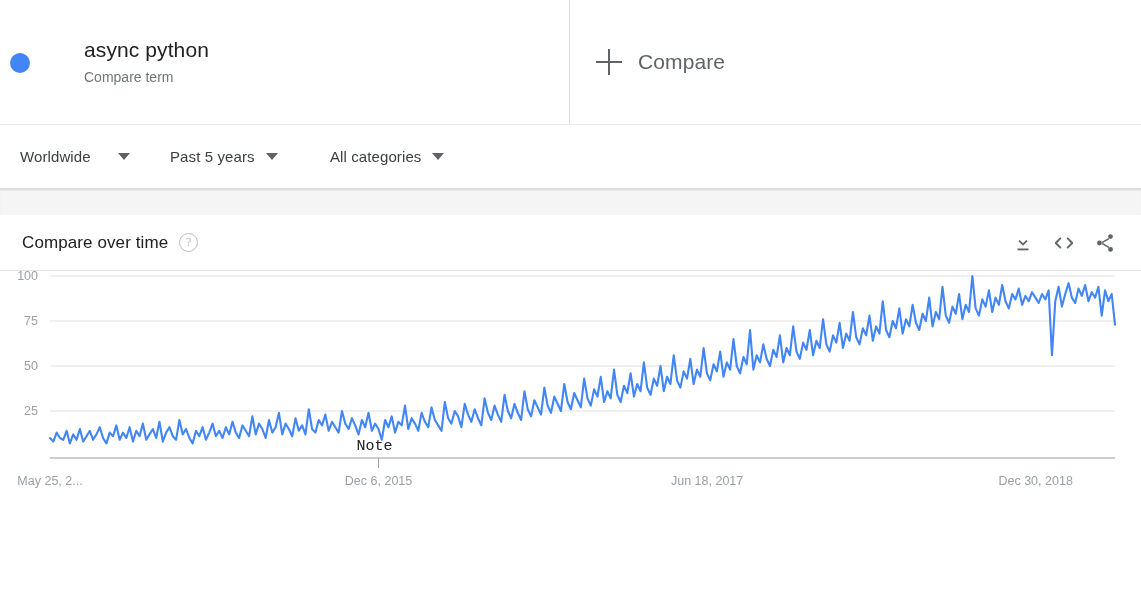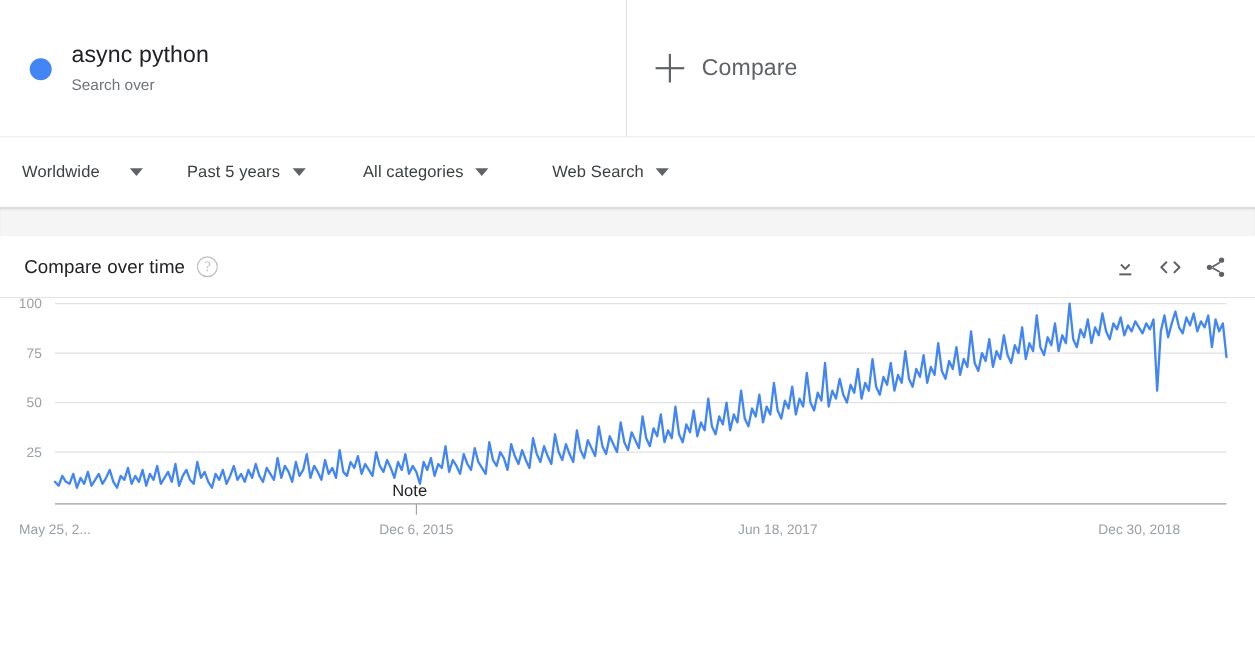--- a/index.html
+++ b/index.html
@@ -18,22 +18,23 @@
     position: relative;
     display: flex;
     height: 125px;
     background: #ffffff;
     border-bottom: 1px solid #e8e8e8;
   }
   .term-cell {
     width: 570px;
     display: flex;
     align-items: center;
-    padding-left: 27px;
+    padding-left: 10px;
     border-right: 1px solid #e0e0e0;
+    gap: 36px;
   }
   .term-dot {
     width: 20px; height: 20px;
     border-radius: 50%;
     flex: 0 0 auto;
     margin-right: 18px;
     margin-top: 2px;
   }
   .term-text { display: flex; flex-direction: column; justify-content: center; }
   .term-title {
@@ -158,58 +159,54 @@
 
   
   .chart-wrap {
     position: relative;
     width: 1141px;
     height: 330px;
   }
   .chart-svg { display: block; }
   .note-label {
     position: absolute;
-    font-family: Liberation Sans, sans-serif;
+    font-family: Liberation Mono, monospace;
     font-size: 15px;
     color: #202124;
     white-space: nowrap;
   }
 </style>
 </head>
 <body>
 
 <div class="term-bar">
   <div class="term-cell">
     <div class="term-dot" id="term-dot" style="background: rgb(66, 133, 244);"></div>
     <div class="term-text">
       <div class="term-title">async python</div>
-      <div class="term-sub">Search over</div>
+      <div class="term-sub">Compare term</div>
     </div>
   </div>
   <div class="compare-cell">
     <span class="plus-icon"></span>
     <span class="compare-label">Compare</span>
   </div>
 </div>
 
 <div class="filter-bar">
   <div class="filter-item fi-0">
     <span class="filter-label">Worldwide</span>
     <span class="caret"></span>
   </div>
   <div class="filter-item fi-1">
     <span class="filter-label">Past 5 years</span>
     <span class="caret"></span>
   </div>
   <div class="filter-item fi-2">
     <span class="filter-label">All categories</span>
-    <span class="caret"></span>
-  </div>
-  <div class="filter-item fi-3">
-    <span class="filter-label">Web Search</span>
     <span class="caret"></span>
   </div>
 </div>
 
 <div class="grey-strip"></div>
 
 <div class="card">
   <div class="card-header">
     <span class="card-title">Compare over time</span>
     <span class="help-icon">?</span>

